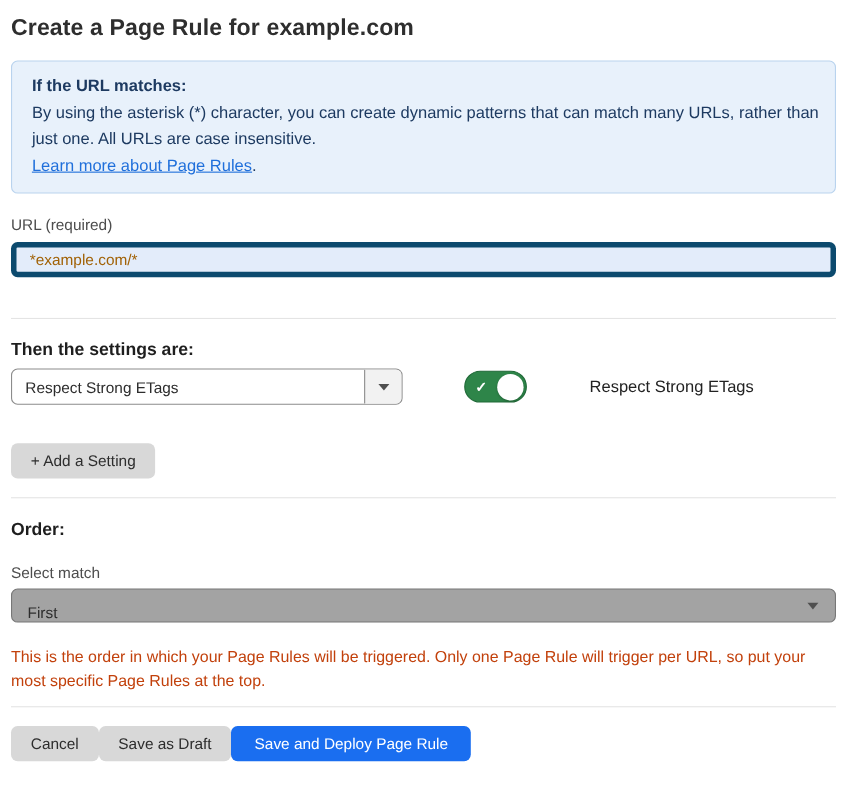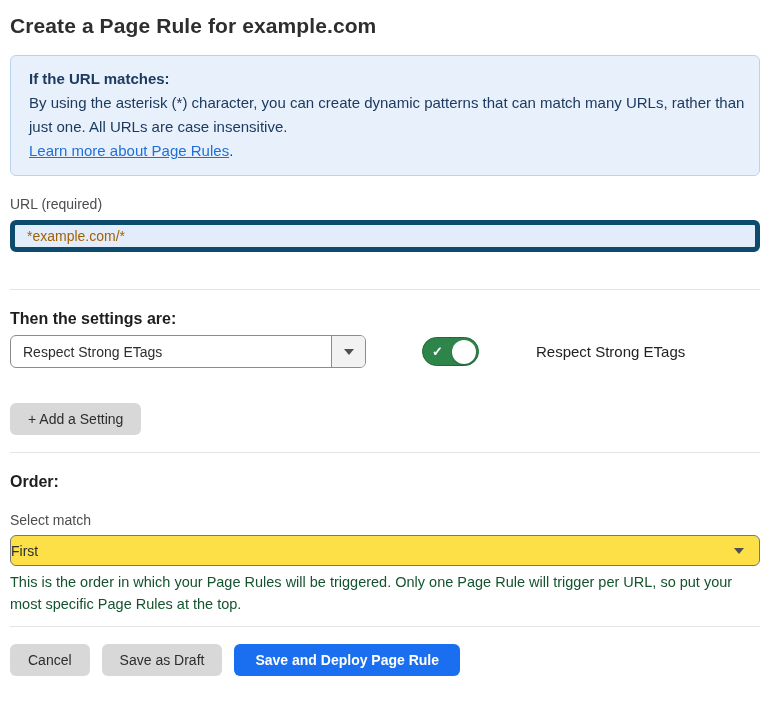--- a/index.html
+++ b/index.html
@@ -165,57 +165,55 @@
   }
   .btn-gray {
     background: #d8d8d8;
     color: #2d2d2d;
   }
   .btn-add { margin-top: 35px; display: block; }
   .btn-primary {
     background: #1a6ef0;
     color: #ffffff;
     padding: 0 21px;
-    font-weight: bold;
   }
 
   
   .order-select {
     margin-top: 6px;
     width: 100%;
     height: 31px;
     border: 1px solid #777777;
     border-radius: 6px;
-    background: #fde047;
-    display: flex;
-    align-items: center;
-    padding: 0 0;
+    background: #a3a3a3;
+    display: flex;
+    align-items: flex-end;
+    padding: 0 14px;
     font-size: 14px;
     color: #2d2d2d;
     position: relative;
     cursor: pointer;
   }
   .order-select .caret-down {
     position: absolute;
     right: 15px;
     top: 12px;
   }
 
   .help-text {
-    margin-top: 5px;
+    margin-top: 21px;
     font-size: 14.5px;
     line-height: 22px;
-    color: #14532d;
+    color: #c2410c;
   }
 
   .footer-buttons {
     margin-top: 17px;
     display: flex;
     align-items: center;
-    gap: 12px;
   }
 </style>
 </head>
 <body>
 
 <div class="container">
 
   <h1 class="page-title">Create a Page Rule for example.com</h1>
 
   <div class="info-box">

